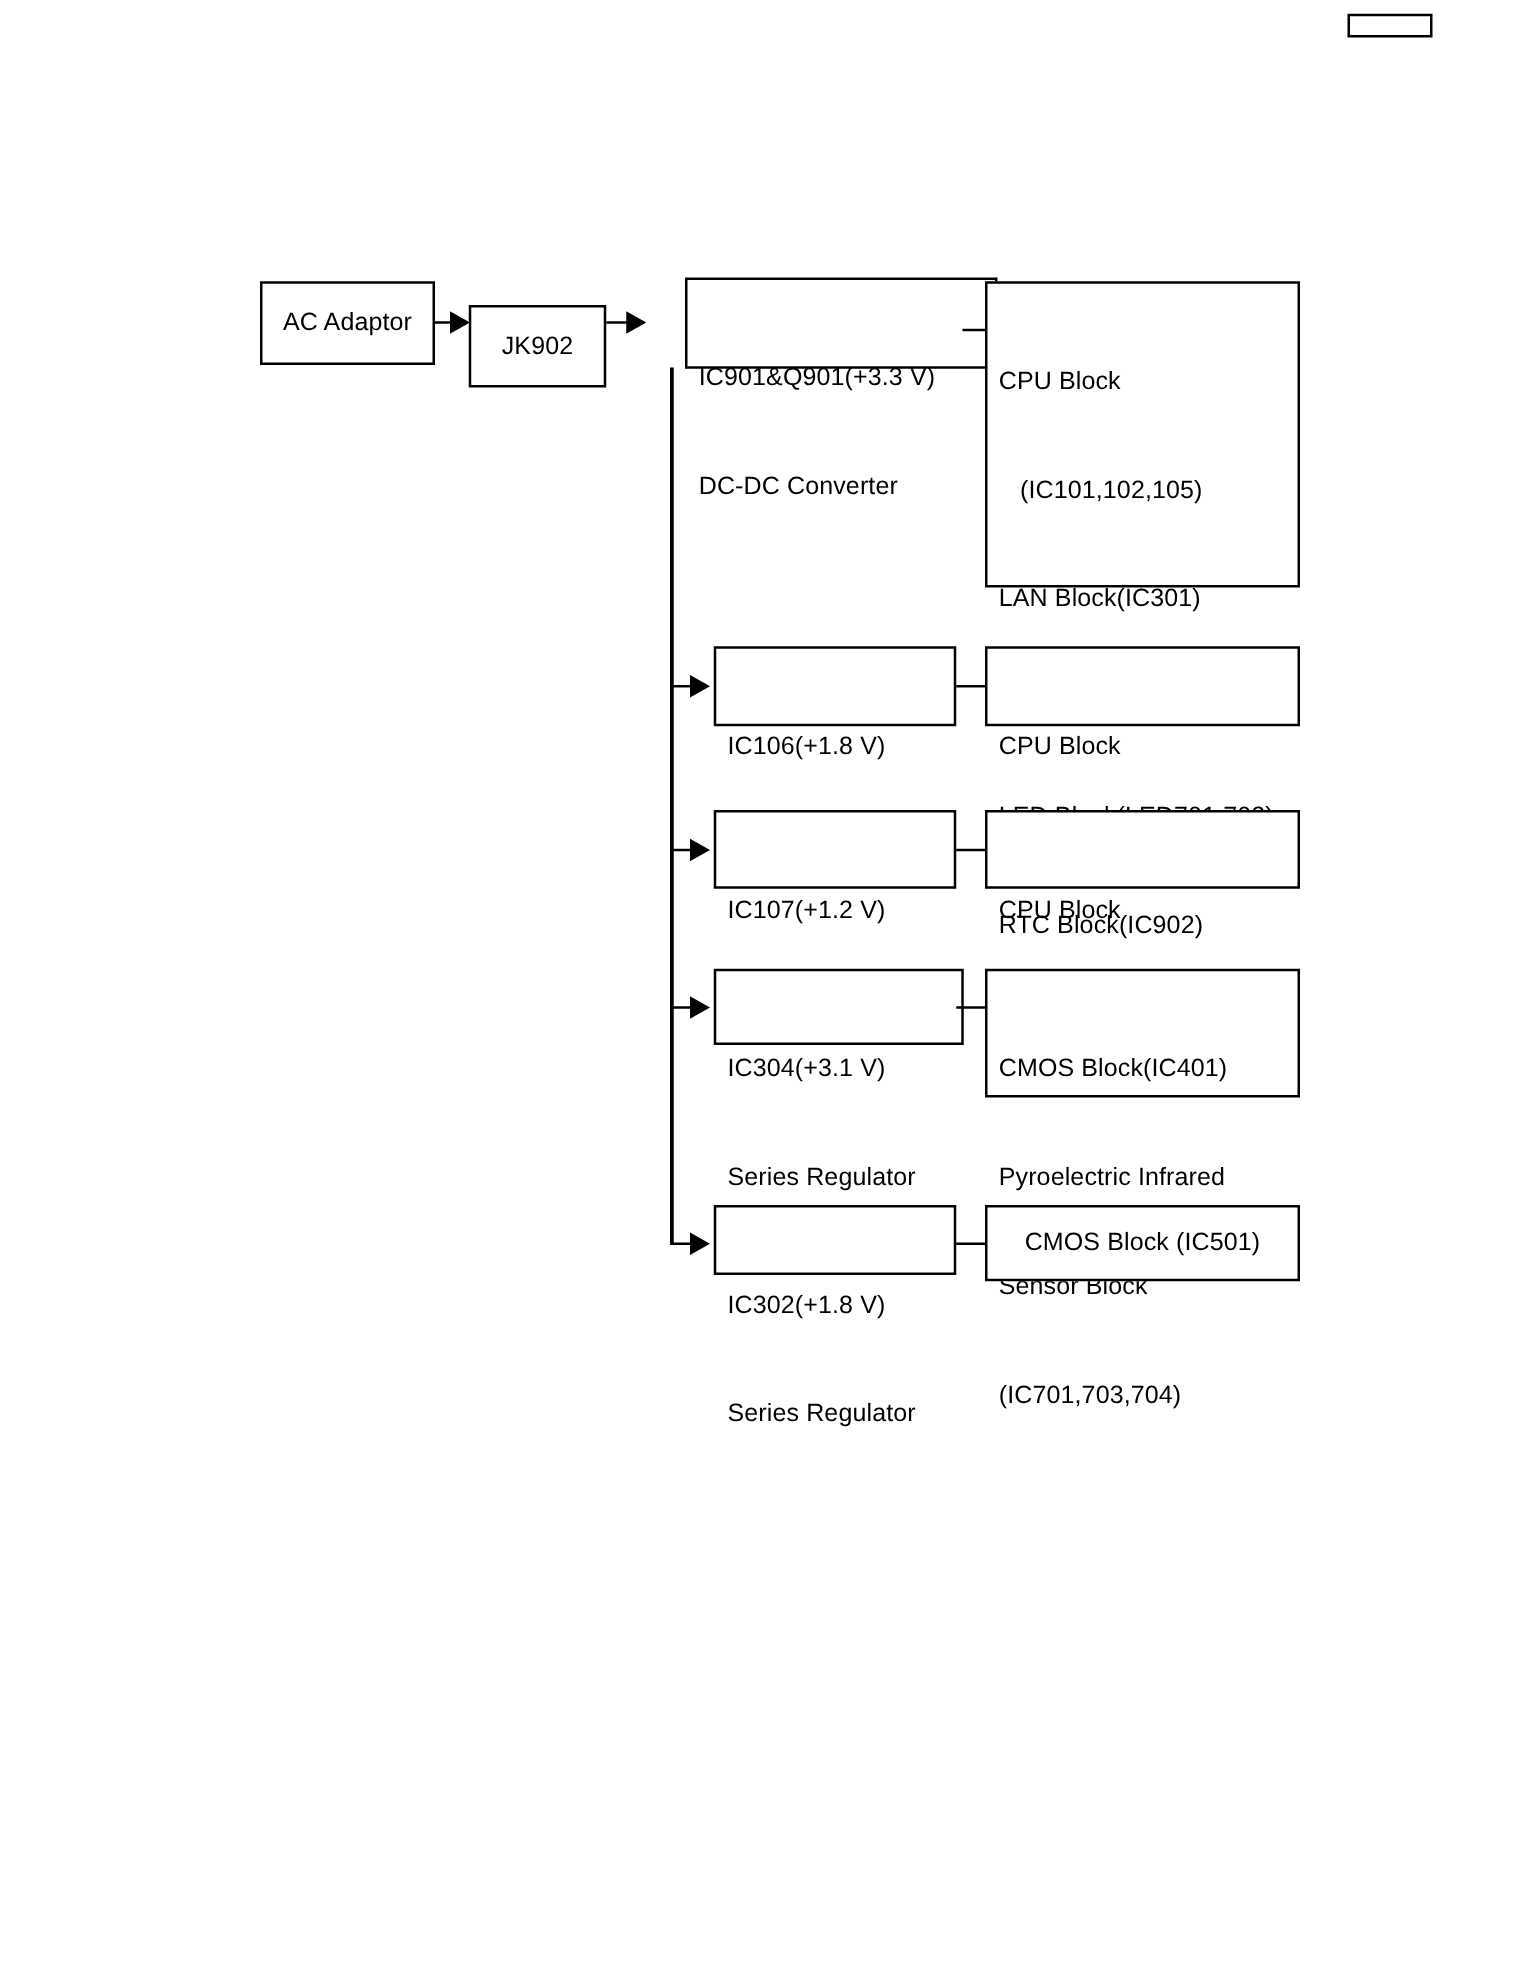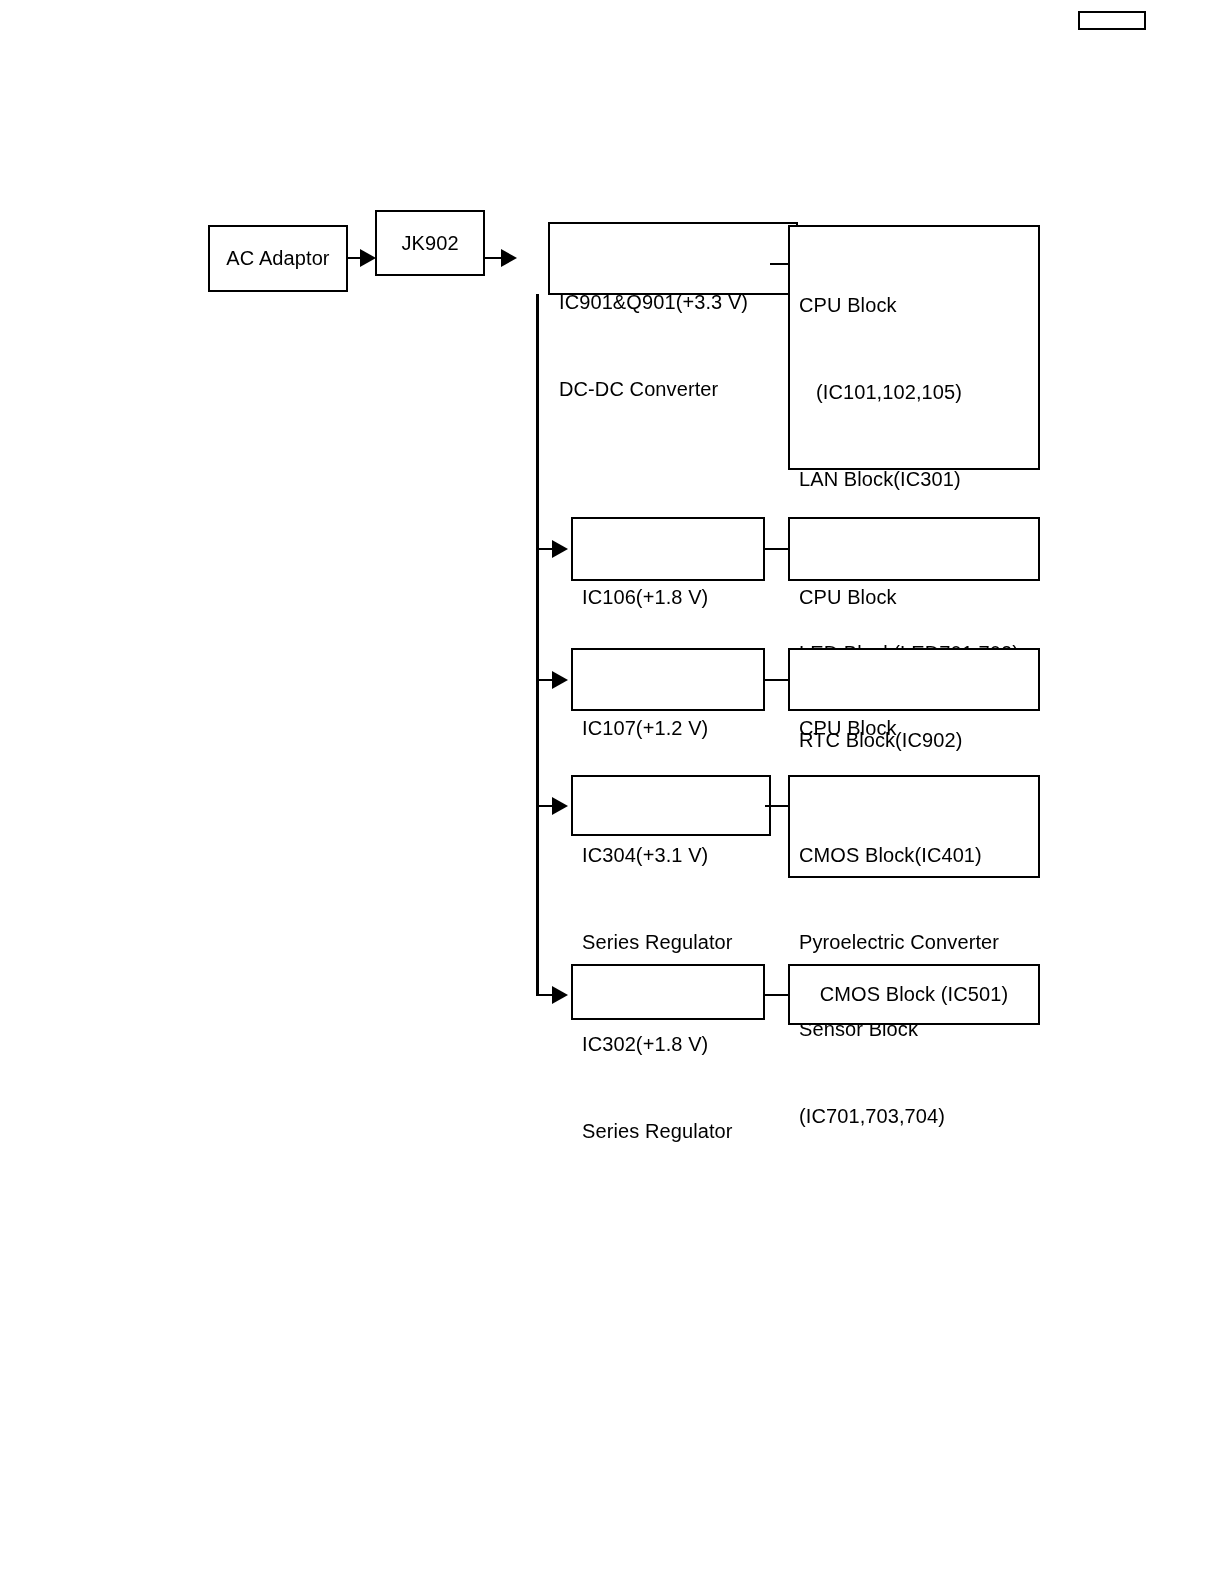--- a/index.html
+++ b/index.html
@@ -68,21 +68,21 @@
     position: absolute;
     width: 0;
     height: 0;
     border-top: 9px solid transparent;
     border-bottom: 9px solid transparent;
     border-left: 16px solid #000000;
   }
 
   
   #box-ac        { left: 208px; top: 225px;  width: 140px; height: 67px; }
-  #box-jk        { left: 375px; top: 210px;  width: 110px; height: 66px; }
+  #box-jk        { left: 375px; top: 244px;  width: 110px; height: 66px; }
   #box-ic901     { left: 548px; top: 222px;  width: 250px; height: 73px; }
   #box-cpu-main  { left: 788px; top: 225px;  width: 252px; height: 245px; }
   #box-ic106     { left: 571px; top: 517px;  width: 194px; height: 64px; }
   #box-cpu-106   { left: 788px; top: 517px;  width: 252px; height: 64px; }
   #box-ic107     { left: 571px; top: 648px;  width: 194px; height: 63px; }
   #box-cpu-107   { left: 788px; top: 648px;  width: 252px; height: 63px; }
   #box-ic304     { left: 571px; top: 775px;  width: 200px; height: 61px; }
   #box-cmos-304  { left: 788px; top: 775px;  width: 252px; height: 103px; }
   #box-ic302     { left: 571px; top: 964px;  width: 194px; height: 56px; }
   #box-cmos-302  { left: 788px; top: 964px;  width: 252px; height: 61px; }
@@ -191,21 +191,21 @@
 
   <div class="box padded" id="box-ic304">
     <span class="txt">IC304(+3.1 V)</span>
     <span class="txt">Series Regulator</span>
   </div>
 
   <div class="hline" id="conn-304"></div>
 
   <div class="box padded" id="box-cmos-304">
     <span class="txt">CMOS Block(IC401)</span>
-    <span class="txt">Pyroelectric Converter</span>
+    <span class="txt">Pyroelectric Infrared</span>
     <span class="txt">Sensor Block</span>
     <span class="txt">(IC701,703,704)</span>
   </div>
 
   <div class="hline" id="br4-line"></div>
   <div class="arrow" id="br4-head"></div>
 
   <div class="box padded" id="box-ic302">
     <span class="txt">IC302(+1.8 V)</span>
     <span class="txt">Series Regulator</span>

